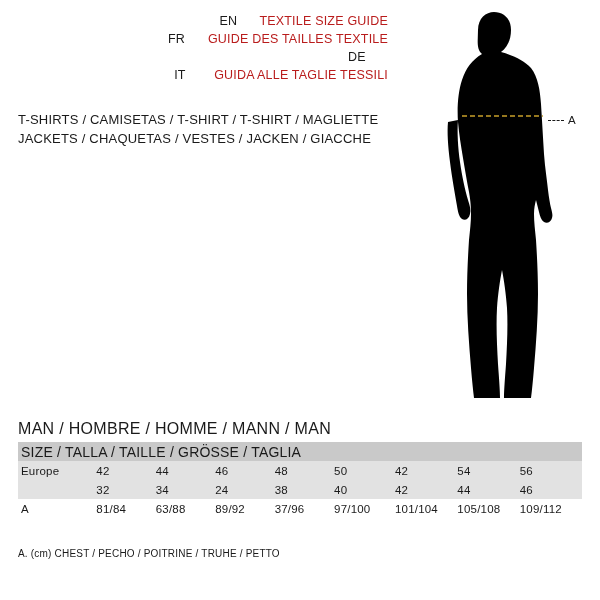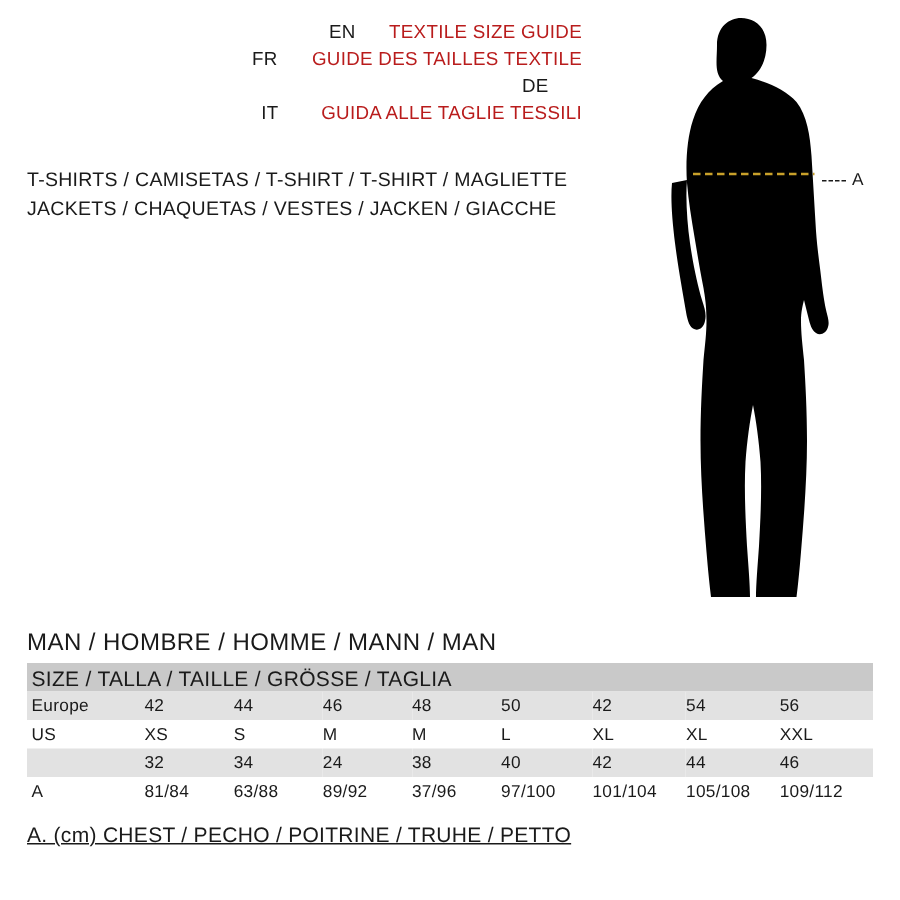--- a/index.html
+++ b/index.html
@@ -133,24 +133,23 @@
     width: 68px;
   }
   .hdr-label {
     padding-left: 3px !important;
   }
 
   .footnote {
     position: absolute;
     left: 18px;
     top: 548px;
-    font-size: 14px;
-    letter-spacing: 0.2px;
-    color: #1a1a1a;
-    text-decoration: underline;
+    font-size: 10px;
+    letter-spacing: 0.2px;
+    color: #1a1a1a;
   }
 </style>
 </head>
 <body>
 
 <div class="page">
 
   <div class="lang-block">
     <div class="lang-row">
       <span class="lang-code">EN</span>
@@ -239,31 +238,20 @@
         <td class="col-label">Europe</td>
         <td class="col-val">42</td>
         <td class="col-val">44</td>
         <td class="col-val">46</td>
         <td class="col-val">48</td>
         <td class="col-val">50</td>
         <td class="col-val">42</td>
         <td class="col-val">54</td>
         <td class="col-val">56</td>
       </tr>
-      <tr class="row-plain">
-        <td class="col-label">US</td>
-        <td class="col-val">XS</td>
-        <td class="col-val">S</td>
-        <td class="col-val">M</td>
-        <td class="col-val">M</td>
-        <td class="col-val">L</td>
-        <td class="col-val">XL</td>
-        <td class="col-val">XL</td>
-        <td class="col-val">XXL</td>
-      </tr>
       <tr class="row-shade">
         <td class="col-label"></td>
         <td class="col-val">32</td>
         <td class="col-val">34</td>
         <td class="col-val">24</td>
         <td class="col-val">38</td>
         <td class="col-val">40</td>
         <td class="col-val">42</td>
         <td class="col-val">44</td>
         <td class="col-val">46</td>

